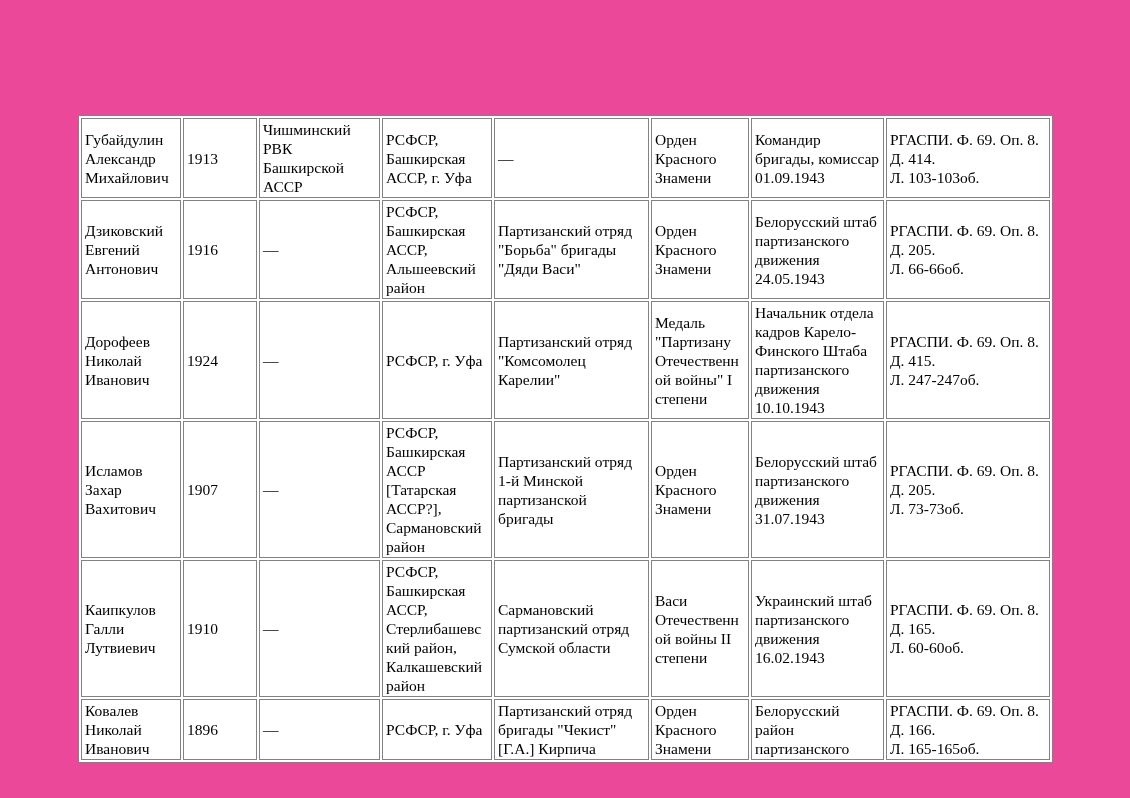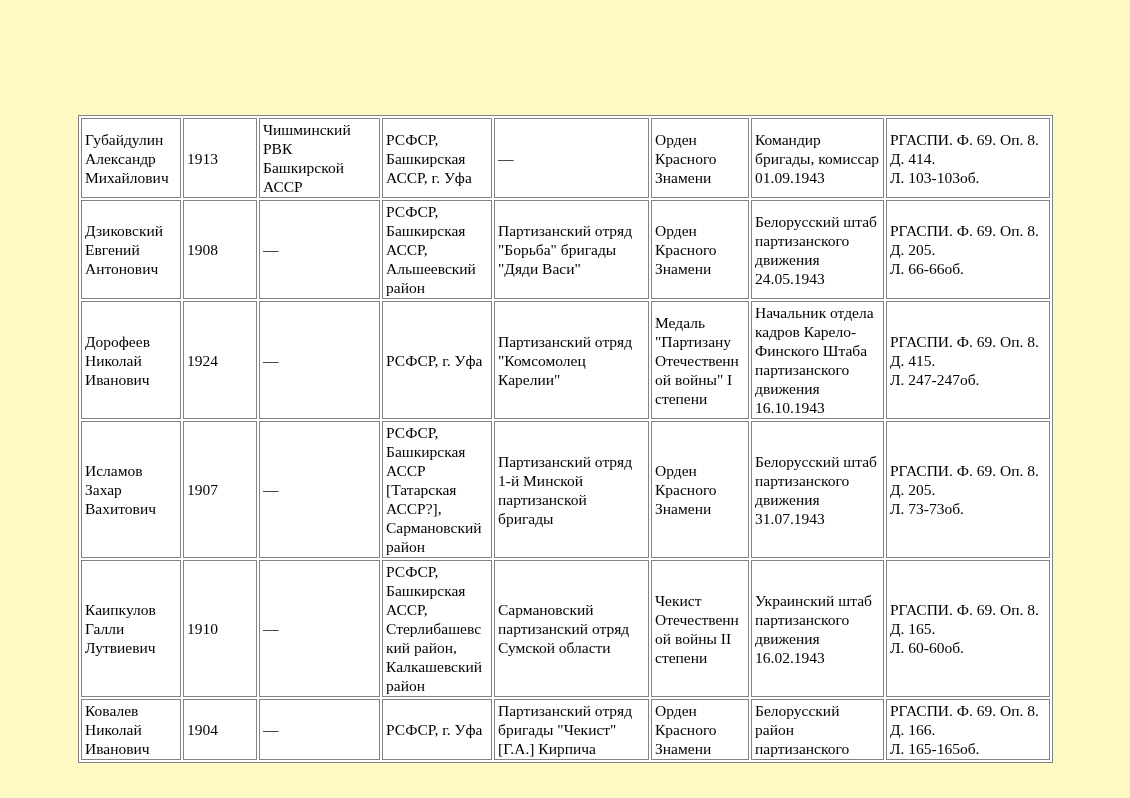--- a/index.html
+++ b/index.html
@@ -4,21 +4,21 @@
 <style>
   html, body {
     margin: 0;
     padding: 0;
     background: #ffffff;
   }
   .page {
     position: relative;
     width: 1130px;
     height: 798px;
-    background: #fef9c3;
+    background: #ec4899;
     font-family: "Liberation Serif", serif;
     color: #000000;
     overflow: hidden;
   }
   table.records {
     position: absolute;
     left: 78px;
     top: 115px;
     width: 975px;
     table-layout: fixed;
@@ -70,40 +70,40 @@
           <td>—</td>
           <td>Орден Красного Знамени</td>
           <td>Командир бригады, комиссар
 01.09.1943</td>
           <td>РГАСПИ. Ф. 69. Оп. 8.
 Д. 414.
 Л. 103-103об.</td>
         </tr>
         <tr>
           <td>Дзиковский Евгений Антонович</td>
-          <td>1908</td>
+          <td>1916</td>
           <td>—</td>
           <td>РСФСР, Башкирская АССР, Альшеевский район</td>
           <td>Партизанский отряд "Борьба" бригады "Дяди Васи"</td>
           <td>Орден Красного Знамени</td>
           <td>Белорусский штаб партизанского движения
 24.05.1943</td>
           <td>РГАСПИ. Ф. 69. Оп. 8.
 Д. 205.
 Л. 66-66об.</td>
         </tr>
         <tr>
           <td>Дорофеев Николай Иванович</td>
           <td>1924</td>
           <td>—</td>
           <td>РСФСР, г. Уфа</td>
           <td>Партизанский отряд "Комсомолец Карелии"</td>
           <td>Медаль "Партизану Отечественной войны" I степени</td>
           <td>Начальник отдела кадров Карело-Финского Штаба партизанского движения
-16.10.1943</td>
+10.10.1943</td>
           <td>РГАСПИ. Ф. 69. Оп. 8.
 Д. 415.
 Л. 247-247об.</td>
         </tr>
         <tr>
           <td>Исламов Захар Вахитович</td>
           <td>1907</td>
           <td>—</td>
           <td>РСФСР, Башкирская АССР [Татарская АССР?], Сармановский район</td>
           <td>Партизанский отряд 1-й Минской партизанской бригады</td>
@@ -113,30 +113,30 @@
           <td>РГАСПИ. Ф. 69. Оп. 8.
 Д. 205.
 Л. 73-73об.</td>
         </tr>
         <tr>
           <td>Каипкулов Галли Лутвиевич</td>
           <td>1910</td>
           <td>—</td>
           <td>РСФСР, Башкирская АССР, Стерлибашевский район, Калкашевский район</td>
           <td>Сармановский партизанский отряд Сумской области</td>
-          <td>Чекист Отечественной войны II степени</td>
+          <td>Васи Отечественной войны II степени</td>
           <td>Украинский штаб партизанского движения
 16.02.1943</td>
           <td>РГАСПИ. Ф. 69. Оп. 8.
 Д. 165.
 Л. 60-60об.</td>
         </tr>
         <tr>
           <td>Ковалев Николай Иванович</td>
-          <td>1904</td>
+          <td>1896</td>
           <td>—</td>
           <td>РСФСР, г. Уфа</td>
           <td>Партизанский отряд бригады "Чекист" [Г.А.] Кирпича</td>
           <td>Орден Красного Знамени</td>
           <td>Белорусский район партизанского</td>
           <td>РГАСПИ. Ф. 69. Оп. 8.
 Д. 166.
 Л. 165-165об.</td>
         </tr>
       </tbody>

